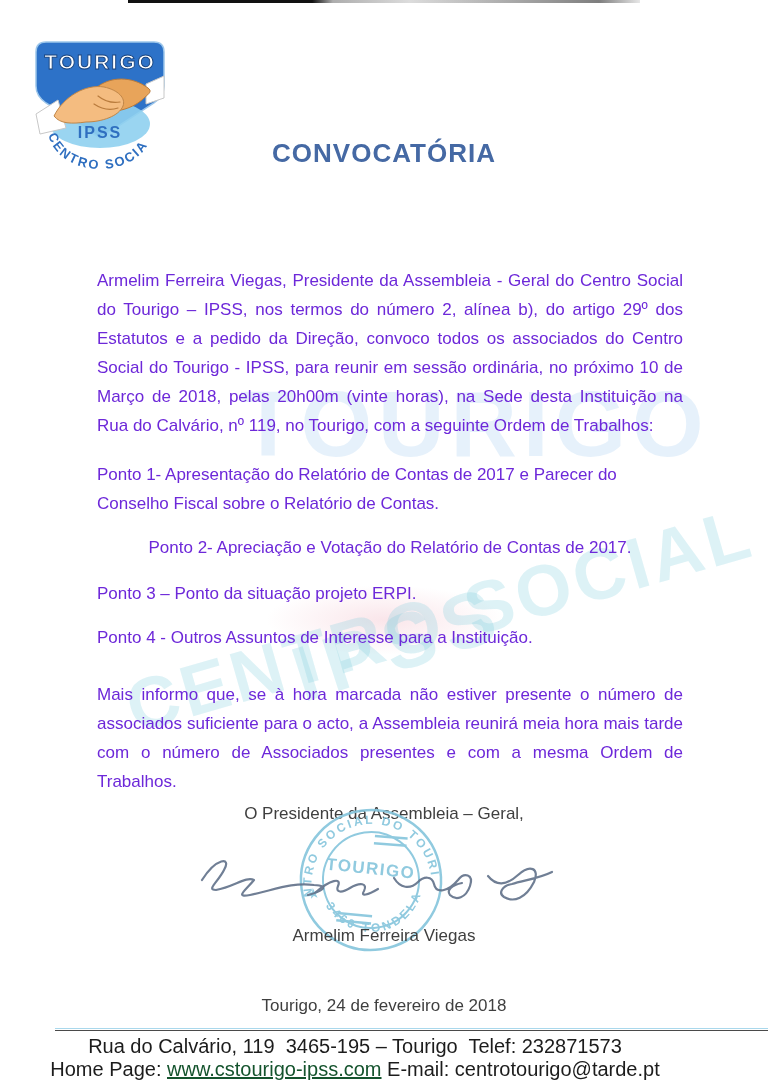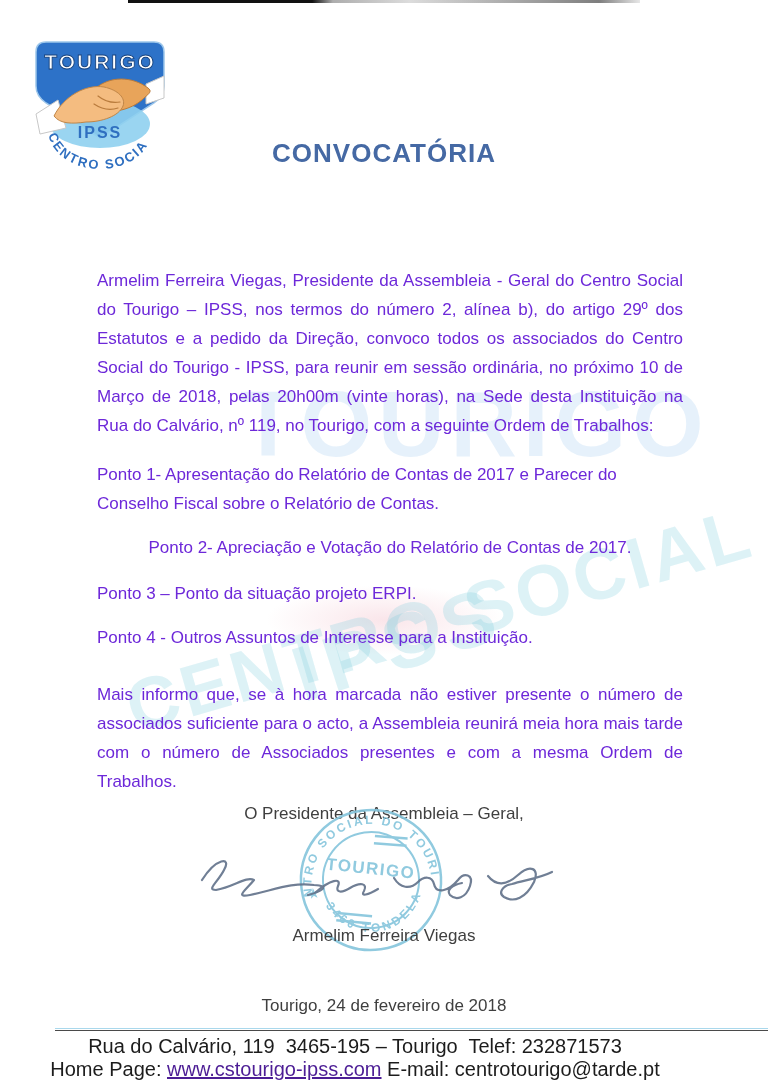--- a/index.html
+++ b/index.html
@@ -80,21 +80,21 @@
     position: absolute; left: 55px; right: 0; top: 1028px; height: 3px;
     border-top: 1px solid #a9d8ec; border-bottom: 1px solid #4a4a4a;
   }
   .footer-line {
     position: absolute; left: 0; width: 710px;
     text-align: center; font-size: 20px; color: #1c1c1c;
     white-space: pre-wrap;
   }
   .footer-line1 { top: 1035px; }
   .footer-line2 { top: 1058px; }
-  .footer-link { color: #4c1d95; text-decoration: underline; }
+  .footer-link { color: #14532d; text-decoration: underline; }
 </style>
 </head>
 <body>
 
 <div class="page">
 
   <div class="scan-artifact"></div>
 
   <div class="wm wm-tourigo">TOURIGO</div>
   <div class="wm-pink wm"></div>

